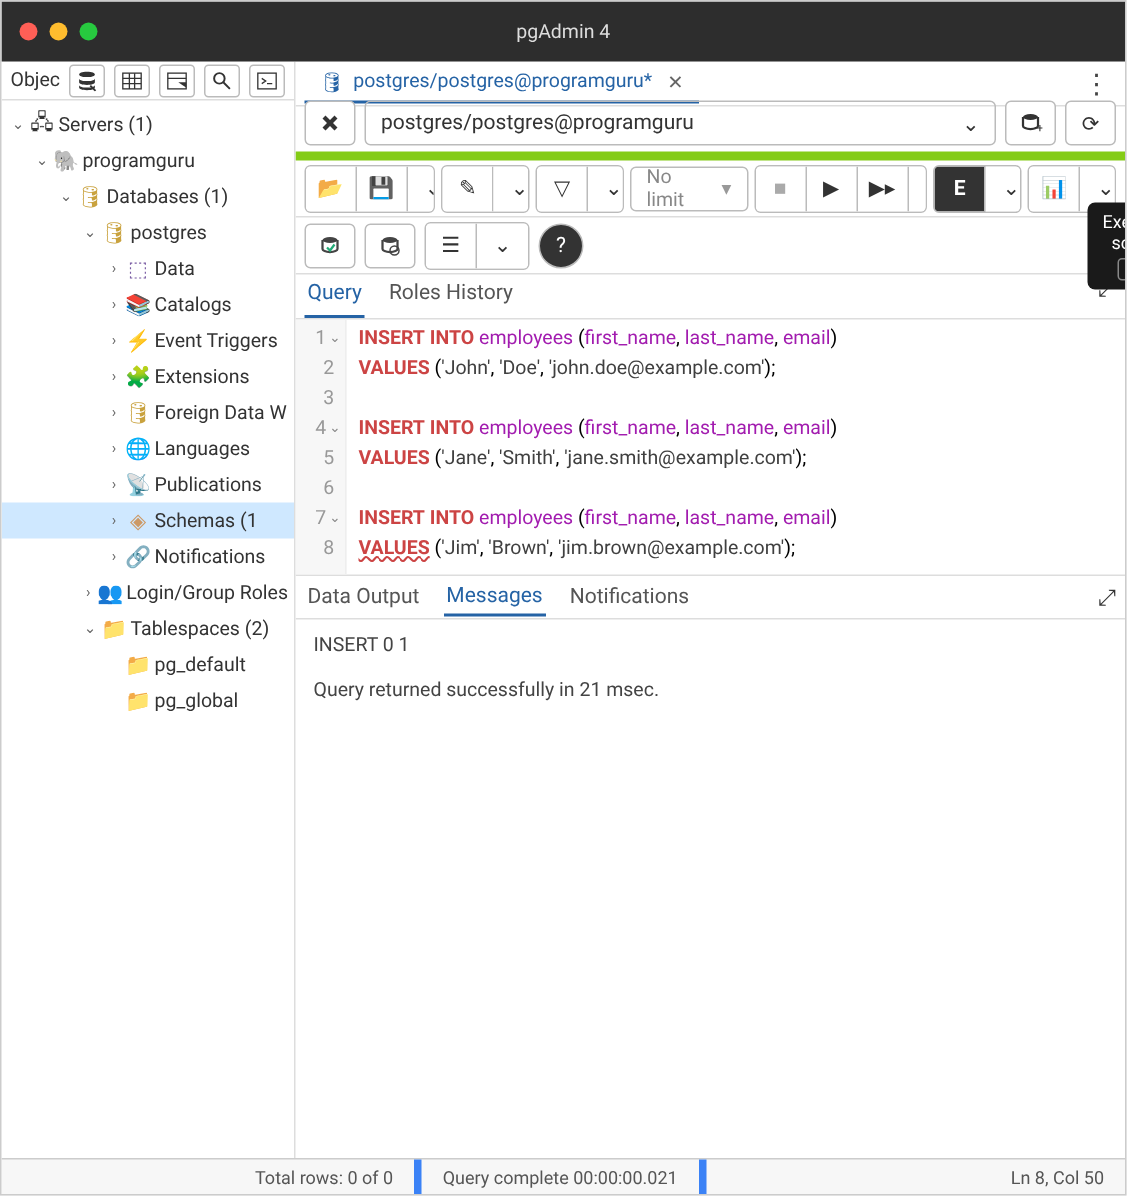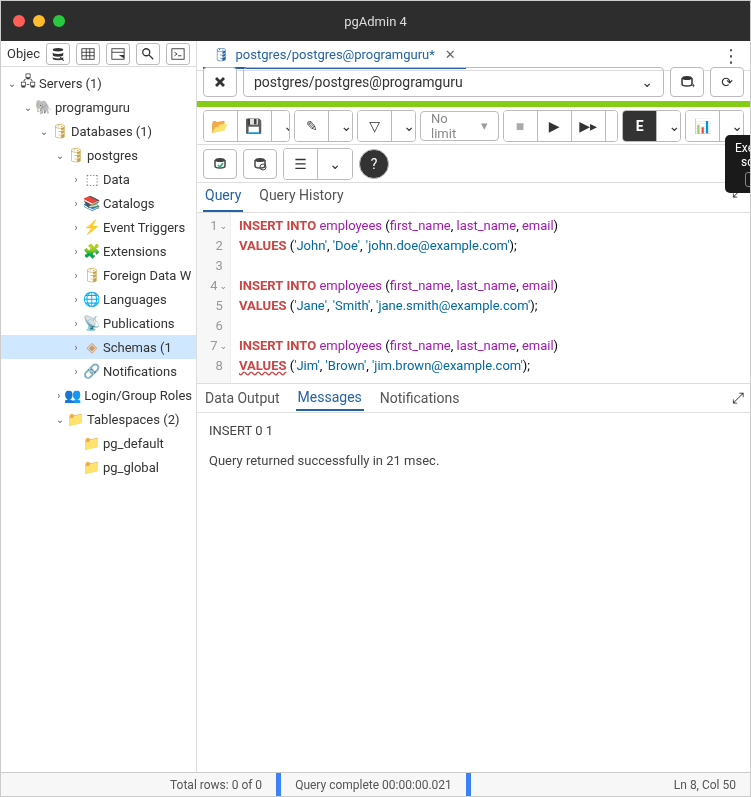--- a/index.html
+++ b/index.html
@@ -38,21 +38,21 @@
 .qtabs{height:30px;display:flex;border-bottom:1px solid #ddd;padding:0 6px;font-size:14px;gap:14px}
 .qtab{padding:4px 2px;color:#555;cursor:pointer}
 .qtab.act{color:#2563a5;border-bottom:2px solid #2563a5}
 .expand{margin-left:auto;color:#333;cursor:pointer;font-size:15px}
 .editor{display:flex;font-family:"Menlo","Consolas",monospace;font-size:13px;line-height:20px;height:170px;overflow:hidden;position:relative}
 .gutter{width:34px;background:#f7f7f7;text-align:right;padding:3px 3px 0 0;color:#999;border-right:1px solid #eee}
 .gl{height:20px;display:flex;justify-content:flex-end;align-items:center;gap:2px}
 .fold{color:#888;font-size:9px}
 .code{flex:1;padding:3px 8px;white-space:pre}
 .kw{color:#c44;font-weight:bold}
-.str{color:#0369a1}
+.str{color:#404040}
 .ident{color:#a21caf}
 .wavy{text-decoration:underline wavy #c44}
 .rtabs{height:30px;display:flex;align-items:center;border-top:1px solid #ddd;border-bottom:1px solid #ddd;padding:0 6px;font-size:14px;gap:14px}
 .results{flex:1;padding:10px 12px;font-family:"Menlo","Consolas",monospace;font-size:13px;color:#444;position:relative}
 .watermark{position:absolute;top:-40px;left:0;right:0;font-size:58px;font-weight:bold;color:rgba(95,125,225,0.14);text-align:center;letter-spacing:1px;pointer-events:none}
 .statusbar{height:24px;border-top:1px solid #ccc;display:flex;align-items:center;font-size:12px;color:#555;background:#f7f7f7}
 .sseg{padding:0 14px;border-right:5px solid #3b82f6;height:100%;display:flex;align-items:center}
 .sseg:first-child{margin-left:155px}
 .sseg.r{margin-left:auto;border-right:none}
 svg{display:block}
@@ -280,21 +280,21 @@
         </div>
       <div class="btngrp">
         <div class="b">☰</div>
         <div class="b">⌄</div>
       </div>
       <div class="btn" style="background:#333;color:#fff;border-radius:50%;min-width:30px">?</div>
     </div>
 
     <div class="qtabs">
       <div class="qtab act">Query</div>
-      <div class="qtab">Query History</div>
+      <div class="qtab">Roles History</div>
       <div class="expand">⤢</div>
     </div>
 
     <div class="editor">
       <div class="gutter">
           <div class="gl">
             <span>1</span>
             <span class="fold">⌄</span>
           </div>
           <div class="gl">

